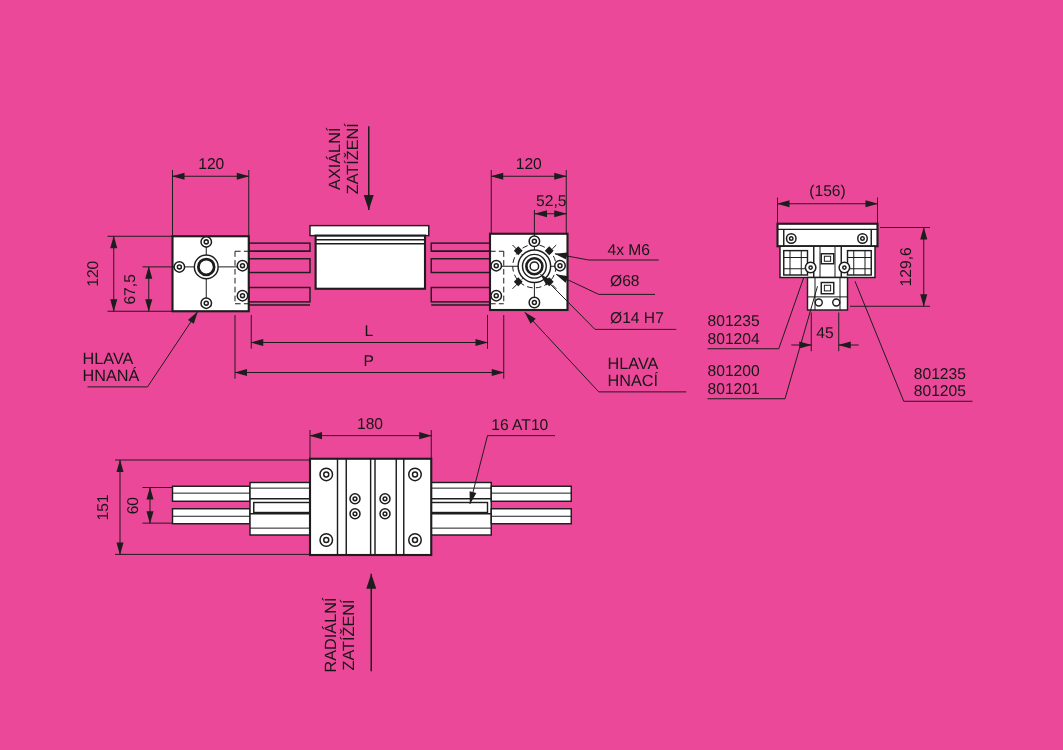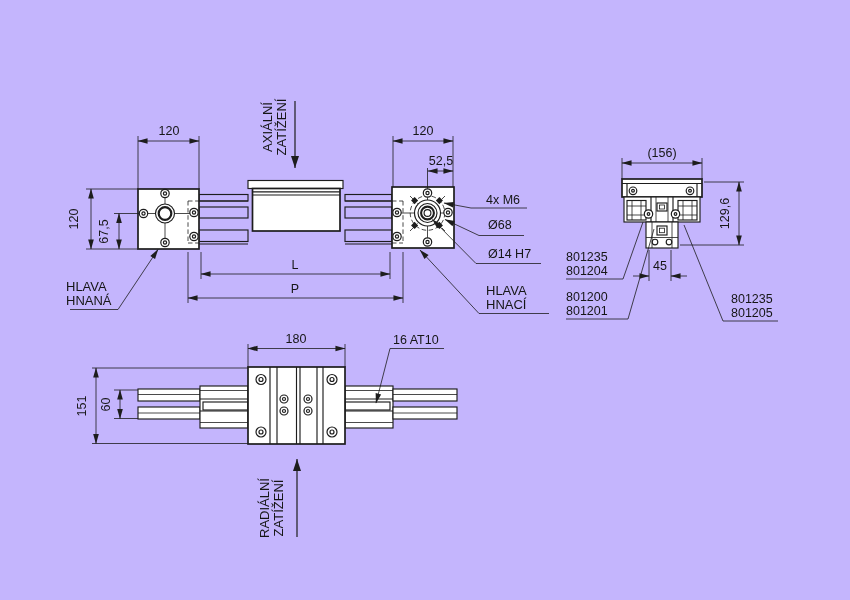--- a/index.html
+++ b/index.html
@@ -1,16 +1,16 @@
 <!DOCTYPE html>
 <html><head>
 <meta charset="utf-8">
 <style>
   html,body{margin:0;padding:0;background:#ffffff;}
-  #stage{width:850px;height:600px;background:#c4b5fd;position:relative;overflow:hidden;}
+  #stage{width:850px;height:600px;background:#ec4899;position:relative;overflow:hidden;}
   svg{display:block;}
   
   .o2 {stroke:#1d1d1d;stroke-width:1.7;fill:#ffffff;}
   .o1 {stroke:#1d1d1d;stroke-width:1.15;fill:none;}
   .o1f{stroke:#1d1d1d;stroke-width:1.15;fill:#ffffff;}
   .th {stroke:#1d1d1d;stroke-width:0.8;fill:none;}
   .dsh{stroke:#1d1d1d;stroke-width:0.8;fill:none;stroke-dasharray:4.5 2.6;}
   .cln{stroke:#1d1d1d;stroke-width:0.8;fill:none;stroke-dasharray:8 2.5 2 2.5;}
   .scr{stroke:#1d1d1d;stroke-width:1.2;fill:#ffffff;}
   text{font-family:"Liberation Sans","DejaVu Sans",sans-serif;fill:#161616;}

